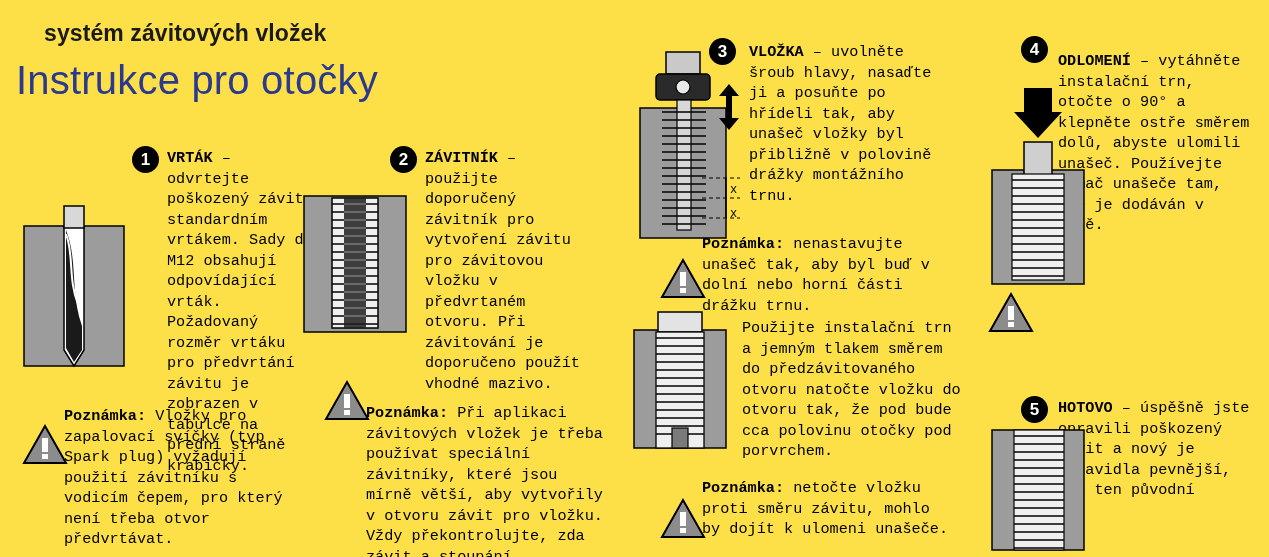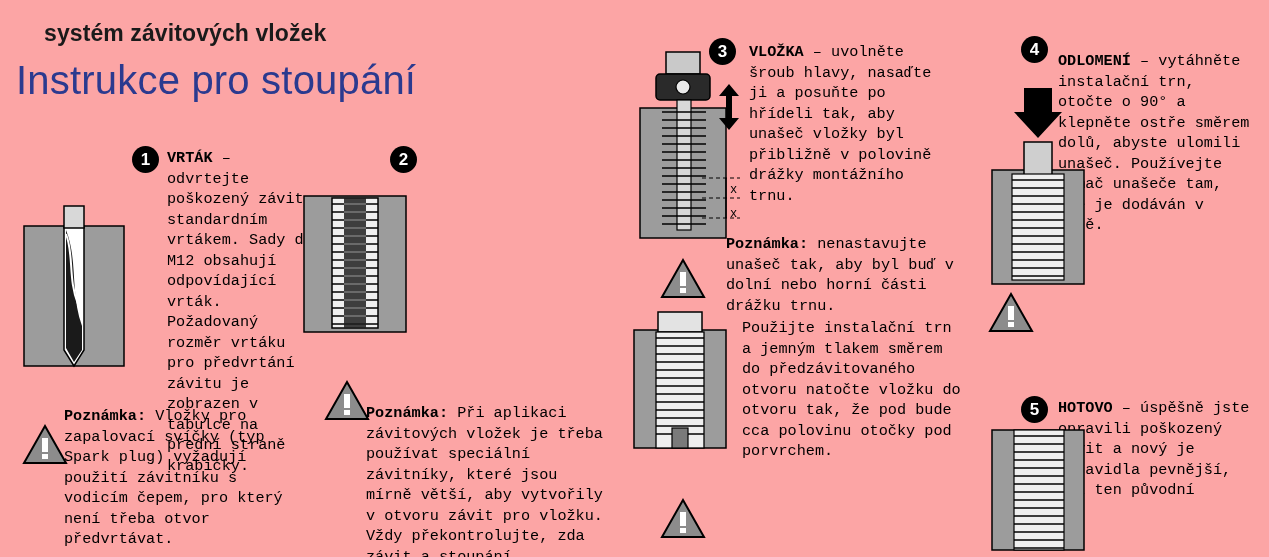--- a/index.html
+++ b/index.html
@@ -9,21 +9,21 @@
   }
   body {
     font-family: "Liberation Sans", sans-serif;
     color: #000000;
   }
   #sheet {
     position: relative;
     width: 1269px;
     height: 557px;
     overflow: hidden;
-    background: #fca5a5;
+    background: #fde047;
   }
   .abs { position: absolute; }
 
   
   .subtitle {
     font-size: 23px;
     font-weight: bold;
     color: #1a1a1a;
     letter-spacing: 0.1px;
     white-space: nowrap;
@@ -68,21 +68,21 @@
 
   
   .art { display: block; }
 </style>
 </head>
 <body>
 
 <div id="sheet">
 
   <div class="abs subtitle" style="left:44px; top:20px;">systém závitových vložek</div>
-  <div class="abs title" style="left:16px; top:58px;">Instrukce pro stoupání</div>
+  <div class="abs title" style="left:16px; top:58px;">Instrukce pro otočky</div>
 
   <div class="abs" style="left:132px; top:146px;">
     <div class="badge">1</div>
   </div>
 
   <div class="abs txt" style="left:167px; top:148px; width:146px;">
     <span class="lead">VRTÁK</span>
     <span>–</span>
     <span>odvrtejte poškozený závit standardním vrtákem. Sady do M12 obsahují odpovídající vrták. Požadovaný rozměr vrtáku pro předvrtání závitu je zobrazen v tabulce na přední straně krabičky.</span>
   </div>
@@ -102,20 +102,25 @@
   </svg>
   <div class="abs txt" style="left:64px; top:406px; width:230px;">
     <span class="lead">Poznámka:</span>
     <span>Vložky pro zapalovací svíčky (typ Spark plug) vyžadují použití závitníku s vodicím čepem, pro který není třeba otvor předvrtávat.</span>
   </div>
 
   <div class="abs" style="left:390px; top:146px;">
     <div class="badge">2</div>
   </div>
 
+  <div class="abs txt" style="left:425px; top:148px; width:172px;">
+    <span class="lead">ZÁVITNÍK</span>
+    <span>–</span>
+    <span>použijte doporučený závitník pro vytvoření závitu pro závitovou vložku v předvrtaném otvoru. Při závitování je doporučeno použít vhodné mazivo.</span>
+  </div>
 
   <svg class="abs art" style="left:300px; top:188px;" width="110" height="150" viewBox="0 0 110 150">
     <rect x="4" y="8" width="102" height="136" fill="#9c9c9c" stroke="#000" stroke-width="1.5"></rect>
     <rect x="32" y="10" width="46" height="130" fill="#efefef" stroke="#000" stroke-width="1.5"></rect>
     <g stroke="#000" stroke-width="1.4" fill="none">
       <path d="M32 16 H78"></path>
         <path d="M32 24 H78"></path>
         <path d="M32 32 H78"></path>
         <path d="M32 40 H78"></path>
       <path d="M32 48 H78"></path>
@@ -208,21 +213,21 @@
     <path d="M2 46 H40" stroke="#000" stroke-width="1.2" stroke-dasharray="4 3"></path>
     <path d="M26 6 L26 26" stroke="#000" stroke-width="1.2"></path>
     <path d="M26 26 L26 46" stroke="#000" stroke-width="1.2"></path>
   </svg>
 
   <svg class="abs warn" style="left:660px; top:258px;" viewBox="0 0 46 42">
     <path d="M23 2 L44 39 L2 39 Z" fill="#8c8c8c" stroke="#000" stroke-width="2"></path>
     <rect x="20" y="14" width="6" height="14" fill="#ffffff"></rect>
     <rect x="20" y="30" width="6" height="5" fill="#ffffff"></rect>
   </svg>
-  <div class="abs txt" style="left:702px; top:234px; width:240px;margin-left:24px;">
+  <div class="abs txt" style="left:702px; top:234px; width:240px;">
     <span class="lead">Poznámka:</span>
     <span>nenastavujte unašeč tak, aby byl buď v dolní nebo horní části drážku trnu.</span>
   </div>
 
   <svg class="abs art" style="left:628px; top:310px;" width="104" height="140" viewBox="0 0 104 140">
     <rect x="6" y="20" width="92" height="118" fill="#9c9c9c" stroke="#000" stroke-width="1.5"></rect>
     <rect x="30" y="2" width="44" height="20" fill="#e3e3e3" stroke="#000" stroke-width="1.5"></rect>
     <rect x="28" y="22" width="48" height="116" fill="#efefef" stroke="#000" stroke-width="1.3"></rect>
     <g stroke="#000" stroke-width="1.5" fill="none">
       <path d="M28 28 H76"></path>
@@ -244,20 +249,24 @@
 
   <div class="abs txt" style="left:742px; top:318px; width:224px;">
     <span>Použijte instalační trn a jemným tlakem směrem do předzávitovaného otvoru natočte vložku do otvoru tak, že pod bude cca polovinu otočky pod porvrchem.</span>
   </div>
 
   <svg class="abs warn" style="left:660px; top:498px;" viewBox="0 0 46 42">
     <path d="M23 2 L44 39 L2 39 Z" fill="#8c8c8c" stroke="#000" stroke-width="2"></path>
     <rect x="20" y="14" width="6" height="14" fill="#ffffff"></rect>
     <rect x="20" y="30" width="6" height="5" fill="#ffffff"></rect>
   </svg>
+  <div class="abs txt" style="left:702px; top:478px; width:248px;">
+    <span class="lead">Poznámka:</span>
+    <span>netočte vložku proti směru závitu, mohlo by dojít k ulomeni unašeče.</span>
+  </div>
 
   <div class="abs" style="left:1021px; top:36px;">
     <div class="badge">4</div>
   </div>
 
   <div class="abs txt" style="left:1058px; top:40px; width:200px;margin-top:11px;">
     <span class="lead">ODLOMENÍ</span>
     <span>–</span>
     <span>vytáhněte instalační trn, otočte o 90° a klepněte ostře směrem dolů, abyste ulomili unašeč. Používejte lamač unašeče tam, kde je dodáván v sadě.</span>
   </div>

